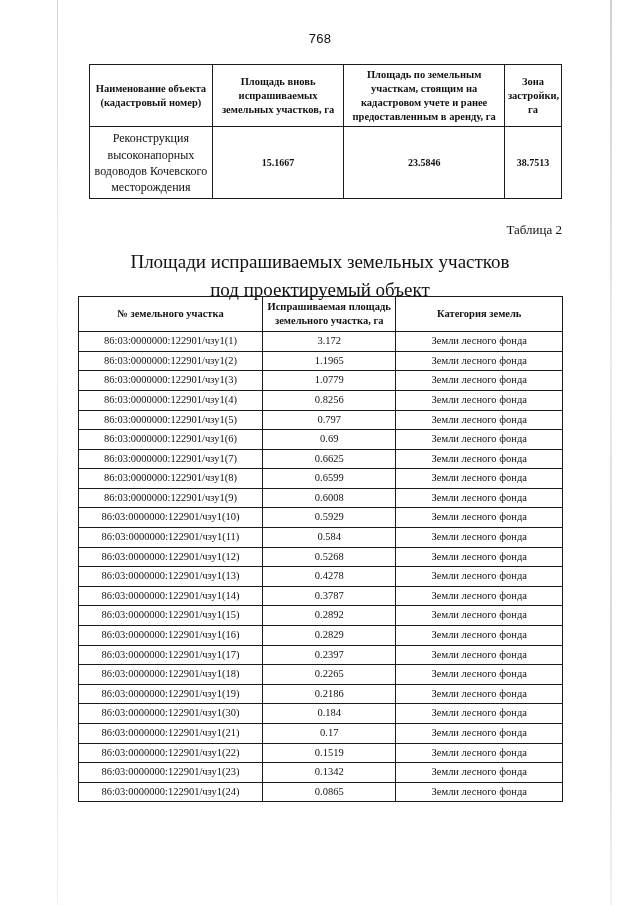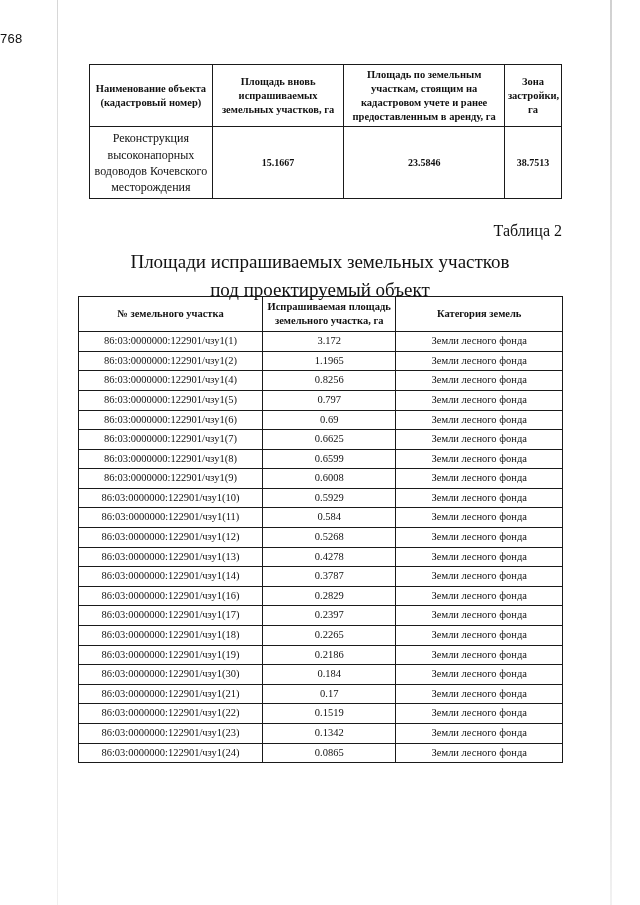--- a/index.html
+++ b/index.html
@@ -40,21 +40,21 @@
       rgba(150,150,150,0.20) 40%,
       rgba(120,120,120,0.30) 75%,
       rgba(160,160,160,0.14) 100%);
   }
 
   .page-number {
     position: absolute;
     top: 31px;
     left: 0;
     width: 640px;
-    text-align: left;
+    text-align: center;
     font-size: 13px;
     font-family: "Liberation Sans", "DejaVu Sans", sans-serif;
     letter-spacing: 0.3px;
   }
 
   
   .table1-wrap {
     position: absolute;
     left: 89px;
     top: 64px;
@@ -87,21 +87,21 @@
     font-size: 10px;
   }
 
   
   .table-label {
     position: absolute;
     top: 222px;
     left: 0;
     width: 562px;
     text-align: right;
-    font-size: 16px;
+    font-size: 13px;
   }
   .table-title {
     position: absolute;
     top: 248px;
     left: 0;
     width: 640px;
     text-align: center;
     font-size: 19px;
     line-height: 1.45;
   }
@@ -185,20 +185,25 @@
           <td>86:03:0000000:122901/чзу1(1)</td>
           <td>3.172</td>
           <td>Земли лесного фонда</td>
         </tr>
         <tr class="t2-body">
           <td>86:03:0000000:122901/чзу1(2)</td>
           <td>1.1965</td>
           <td>Земли лесного фонда</td>
         </tr>
         <tr class="t2-body">
+          <td>86:03:0000000:122901/чзу1(3)</td>
+          <td>1.0779</td>
+          <td>Земли лесного фонда</td>
+        </tr>
+        <tr class="t2-body">
           <td>86:03:0000000:122901/чзу1(4)</td>
           <td>0.8256</td>
           <td>Земли лесного фонда</td>
         </tr>
         <tr class="t2-body">
           <td>86:03:0000000:122901/чзу1(5)</td>
           <td>0.797</td>
           <td>Земли лесного фонда</td>
         </tr>
         <tr class="t2-body">
@@ -237,20 +242,25 @@
           <td>Земли лесного фонда</td>
         </tr>
         <tr class="t2-body">
           <td>86:03:0000000:122901/чзу1(13)</td>
           <td>0.4278</td>
           <td>Земли лесного фонда</td>
         </tr>
         <tr class="t2-body">
           <td>86:03:0000000:122901/чзу1(14)</td>
           <td>0.3787</td>
+          <td>Земли лесного фонда</td>
+        </tr>
+        <tr class="t2-body">
+          <td>86:03:0000000:122901/чзу1(15)</td>
+          <td>0.2892</td>
           <td>Земли лесного фонда</td>
         </tr>
         <tr class="t2-body">
           <td>86:03:0000000:122901/чзу1(16)</td>
           <td>0.2829</td>
           <td>Земли лесного фонда</td>
         </tr>
         <tr class="t2-body">
           <td>86:03:0000000:122901/чзу1(17)</td>
           <td>0.2397</td>

